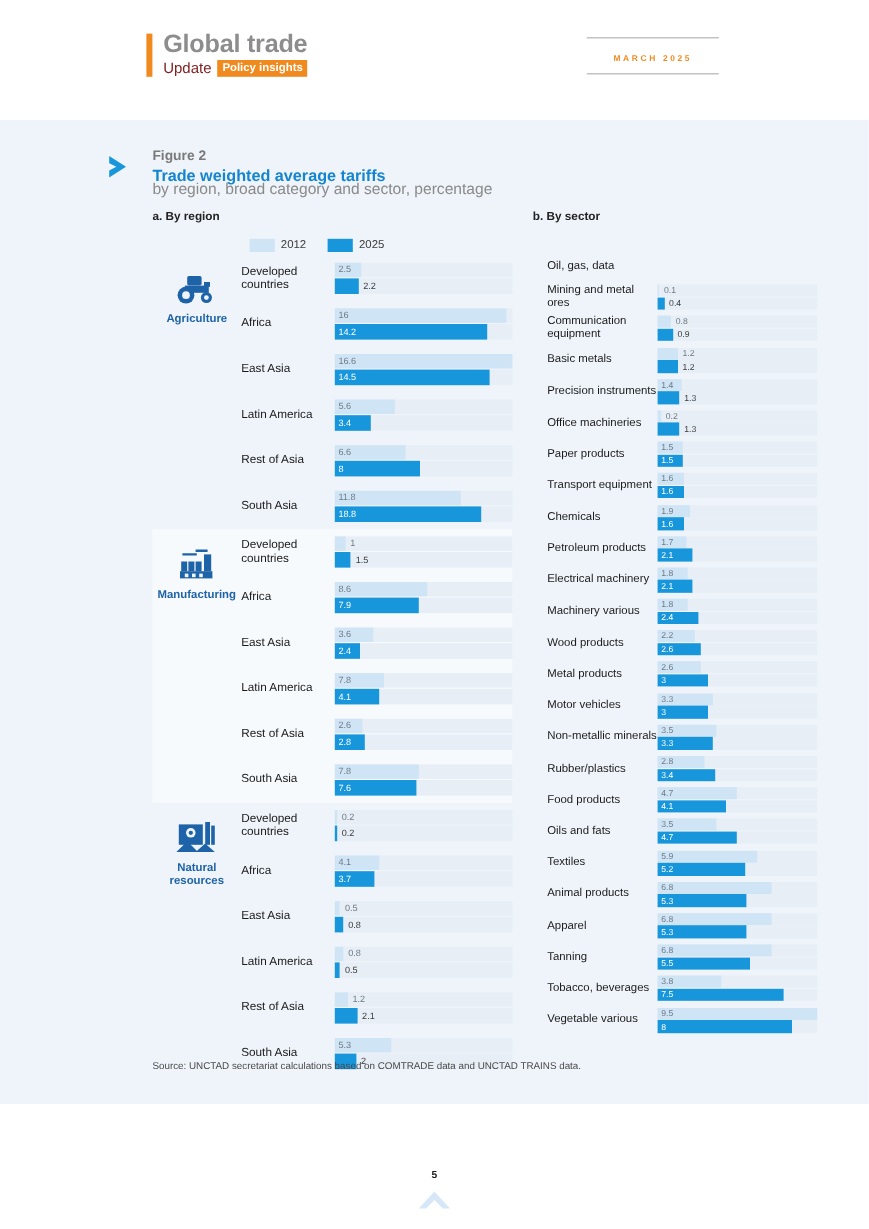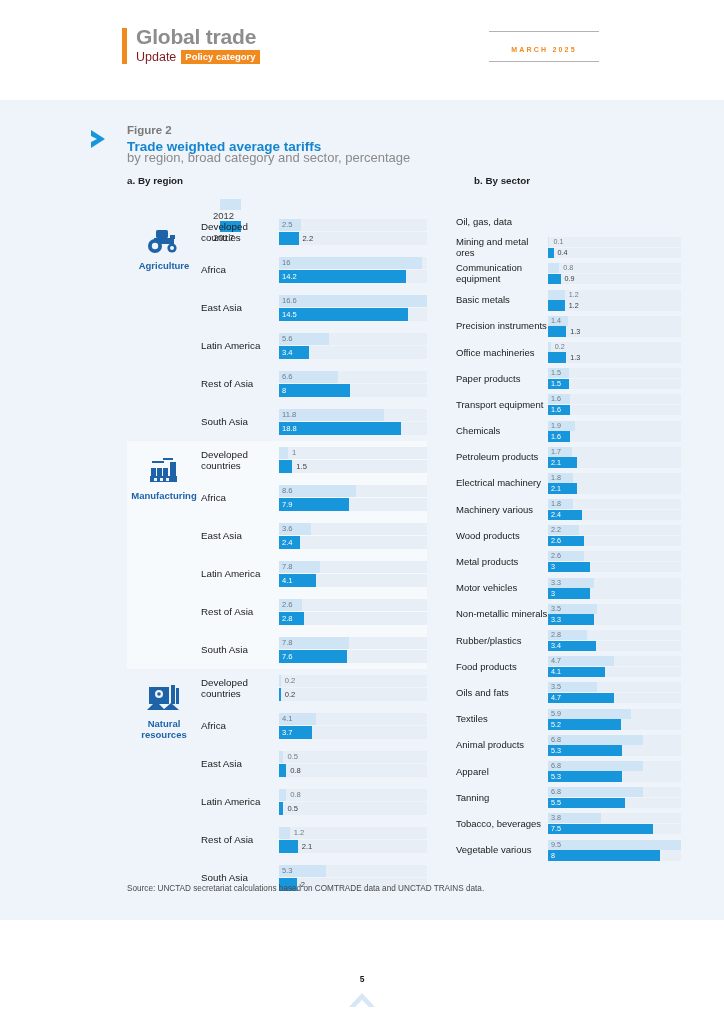--- a/index.html
+++ b/index.html
@@ -26,24 +26,24 @@
   .datetext { font-size: 7px; color: #F08A1E; letter-spacing: 2.2px; font-weight: bold; }
 
   
   .panel { position: absolute; left: 0; top: 100px; width: 724px; height: 820px; background: #eef4fa; }
 
   .chev-big { position: absolute; left: 88px; top: 126px; width: 26px; height: 26px; }
   .fig-num { position: absolute; left: 127px; top: 124px; font-size: 11.5px; font-weight: bold; color: #7a7a7a; }
   .fig-title { position: absolute; left: 127px; top: 139px; font-size: 13.5px; font-weight: bold; color: #1585CF; }
   .fig-sub { position: absolute; left: 127px; top: 150px; font-size: 13px; color: #8a8a8a; }
   .sec-a { position: absolute; left: 127px; top: 175px; font-size: 9.8px; font-weight: bold; color: #222; }
-  .sec-b { position: absolute; left: 474px; top: 175px; font-size: 9.8px; font-weight: bold; color: #222; }
+  .sec-b { position: absolute; left: 444px; top: 175px; font-size: 9.8px; font-weight: bold; color: #222; }
 
   
-  .legend { position: absolute; left: 208px; top: 199px; display: flex; align-items: center; flex-direction: column; }
+  .legend { position: absolute; left: 208px; top: 199px; display: flex; align-items: center; }
   .lg-sw { width: 21px; height: 11px; }
   .lg-sw.y12 { background: #cfe4f5; }
   .lg-sw.y23 { background: #1896DC; }
   .lg-tx { font-size: 9.5px; color: #3b3b3b; margin-left: 5px; margin-right: 18px; }
 
   
   .region-chart { position: absolute; left: 127px; top: 213px; width: 300px; }
   .grp { position: relative; display: flex; }
   .grp.alt { background: #f7fafd; }
   .grp-icon { width: 74px; flex: 0 0 74px; display: flex; flex-direction: column;
@@ -94,21 +94,21 @@
 
 <div id="page">
 
   <div class="header">
     <div class="brand">
       <div class="brand-bar"></div>
       <div class="brand-text">
         <div class="brand-title">Global trade</div>
         <div class="brand-sub">
           <span class="brand-update">Update</span>
-          <span class="brand-badge">Policy category</span>
+          <span class="brand-badge">Policy insights</span>
         </div>
       </div>
     </div>
     <div class="datebox">
       <span class="datetext">MARCH 2025</span>
     </div>
   </div>
 
   <div class="panel"></div>
 
@@ -119,21 +119,21 @@
   <div class="fig-num">Figure 2</div>
   <div class="fig-title">Trade weighted average tariffs</div>
   <div class="fig-sub">by region, broad category and sector, percentage</div>
   <div class="sec-a">a. By region</div>
   <div class="sec-b">b. By sector</div>
 
   <div class="legend">
     <span class="lg-sw y12"></span>
     <span class="lg-tx">2012</span>
     <span class="lg-sw y23"></span>
-    <span class="lg-tx">2017</span>
+    <span class="lg-tx">2025</span>
   </div>
 
   <div class="region-chart" id="region-chart">
       <div class="grp">
         <div class="grp-icon">
           <span>
             <svg width="40" height="28" viewBox="0 0 40 28">
               <rect x="12" y="3" width="12" height="8" rx="1.5" fill="#1E63A8"></rect>
               <rect x="10" y="11" width="20" height="6" fill="#1E63A8"></rect>
               <circle cx="11" cy="19" r="7" fill="#1E63A8"></circle>

